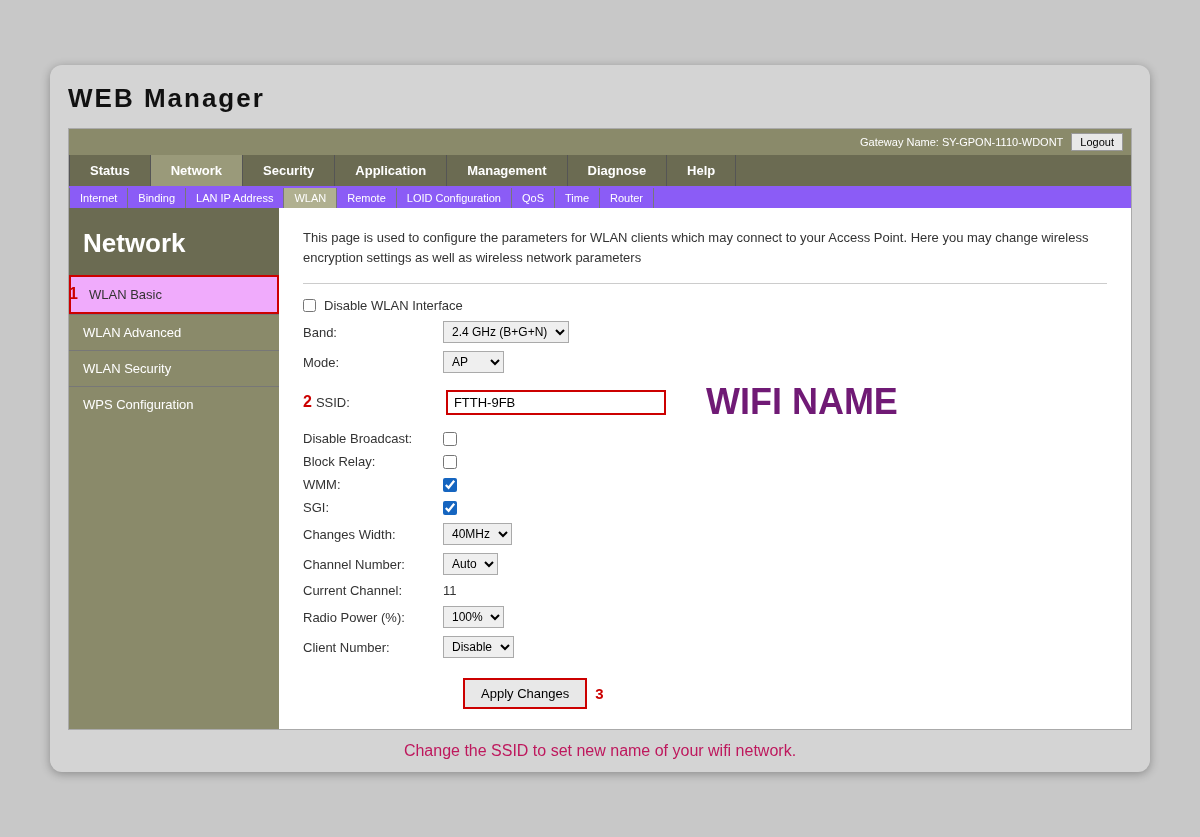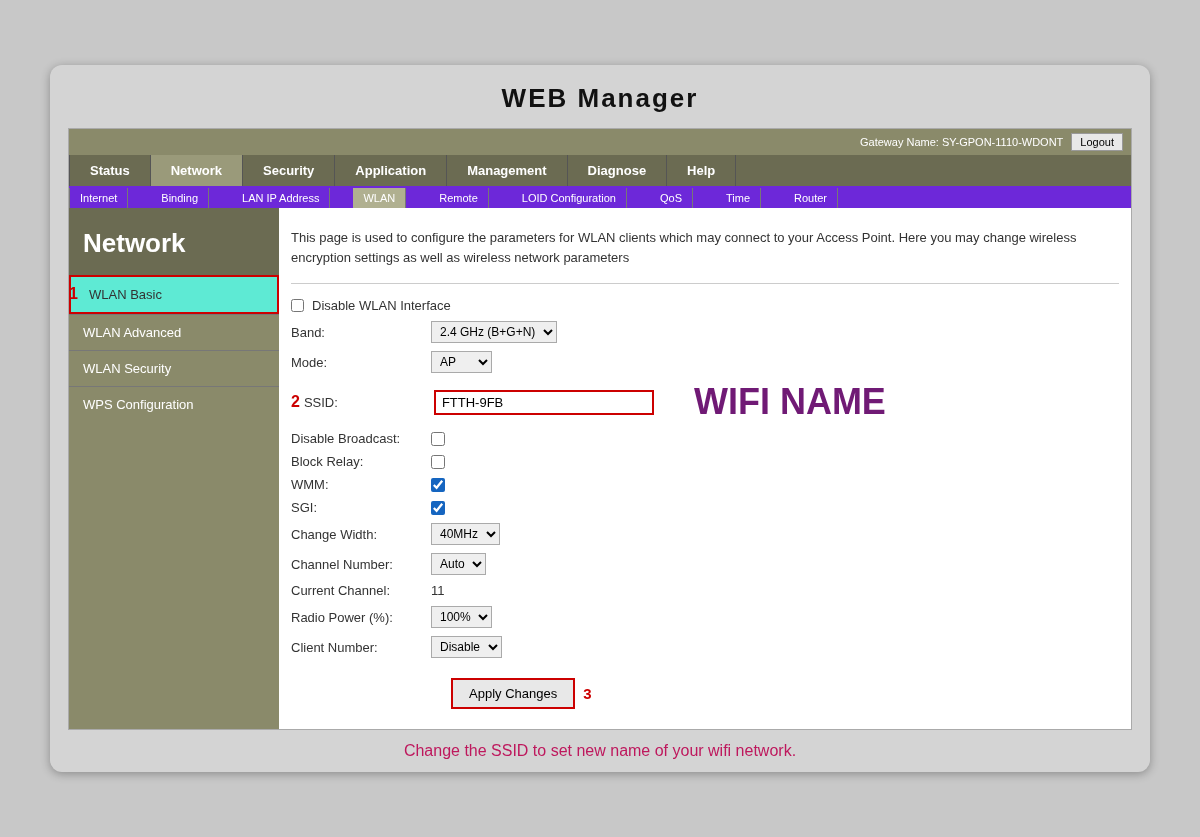--- a/index.html
+++ b/index.html
@@ -14,21 +14,20 @@
       justify-content: center;
     }
     .outer-container {
       background: #d4d4d4;
       border-radius: 12px;
       padding: 18px 18px 12px 18px;
       width: 1100px;
       box-shadow: 0 2px 10px rgba(0,0,0,0.3);
     }
     .page-title {
-      text-align: center;
       font-size: 26px;
       font-weight: bold;
       margin-bottom: 14px;
       color: #111;
       letter-spacing: 2px;
     }
     .web-manager-box {
       background: #fff;
       border: 1px solid #aaa;
       border-radius: 0;
@@ -65,24 +64,23 @@
       font-size: 13px;
       font-weight: bold;
       border-right: 1px solid #555;
     }
     .main-nav a:first-child { border-left: 1px solid #555; }
     .main-nav a.active, .main-nav a:hover {
       background: #9a9a7a;
     }
     
     .sub-nav {
-      background: #6d28d9;
+      background: #8b5cf6;
       display: flex;
       padding: 2px 8px 0 0;
-      gap: 23px;
     }
     .sub-nav a {
       color: #fff;
       text-decoration: none;
       padding: 4px 10px;
       font-size: 11px;
       border-right: 1px solid #777;
     }
     .sub-nav a:first-child { border-left: 1px solid #777; }
     .sub-nav a:hover, .sub-nav a.active { background: #b0b090; }
@@ -109,28 +107,28 @@
     .sidebar-item {
       display: block;
       color: #fff;
       text-decoration: none;
       padding: 10px 14px;
       font-size: 13px;
       border-top: 1px solid #777;
       cursor: pointer;
     }
     .sidebar-item.active {
-      background: #5eead4;
+      background: #f0abfc;
       color: #333;
       border-left: 3px solid #cc0000;
     }
     
     .main-content {
       flex: 1;
-      padding: 20px 12px;
+      padding: 20px 24px;
       background: #fff;
       font-size: 13px;
       color: #333;
     }
     .description {
       margin-bottom: 16px;
       line-height: 1.5;
       font-size: 13px;
     }
     hr.divider {
@@ -322,21 +320,21 @@
           <label>WMM:</label>
           <input type="checkbox" checked="" style="accent-color: rgb(21, 101, 192);">
         </div>
 
         <div class="form-row">
           <label>SGI:</label>
           <input type="checkbox" checked="" style="accent-color: rgb(21, 101, 192);">
         </div>
 
         <div class="form-row">
-          <label>Change Width:</label>
+          <label>Changes Width:</label>
           <select>
             <option>20MHz</option>
             <option selected="">40MHz</option>
           </select>
         </div>
 
         <div class="form-row">
           <label>Channel Number:</label>
           <select>
             <option selected="">Auto</option>

